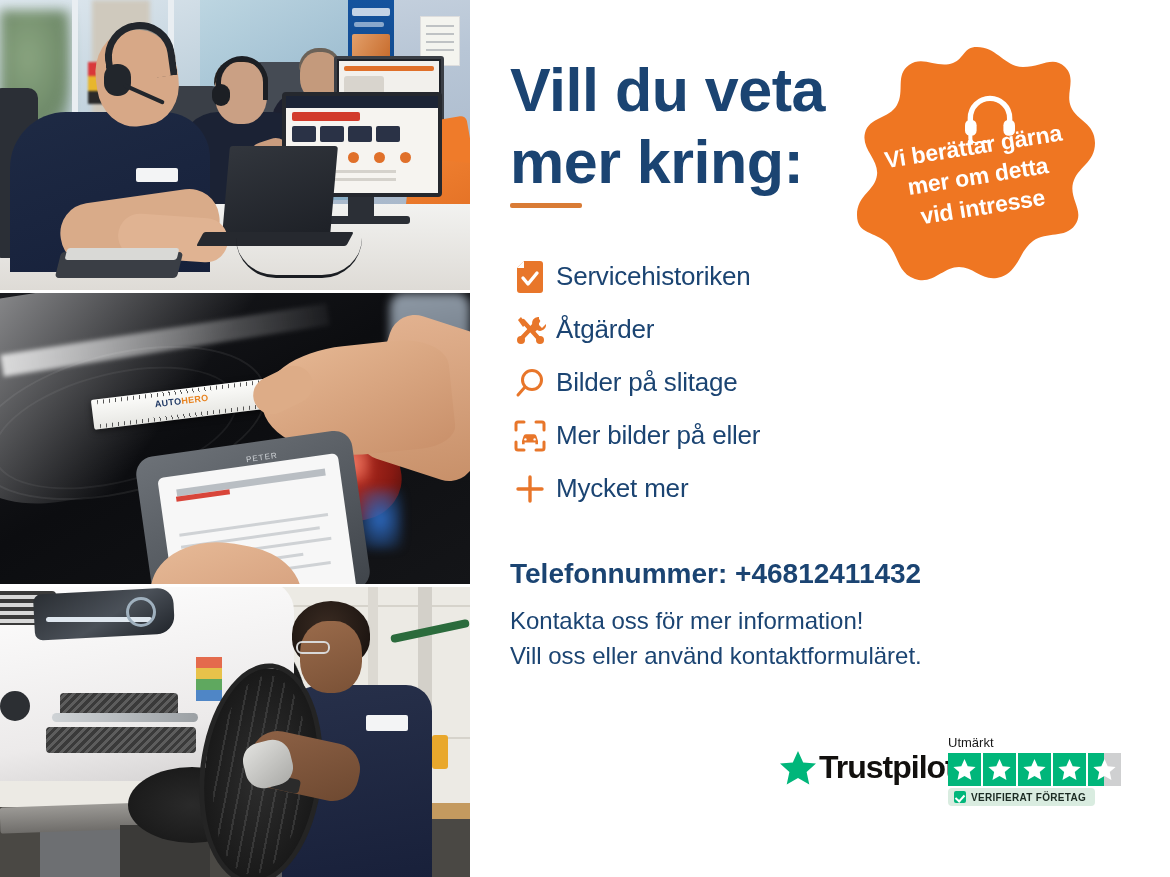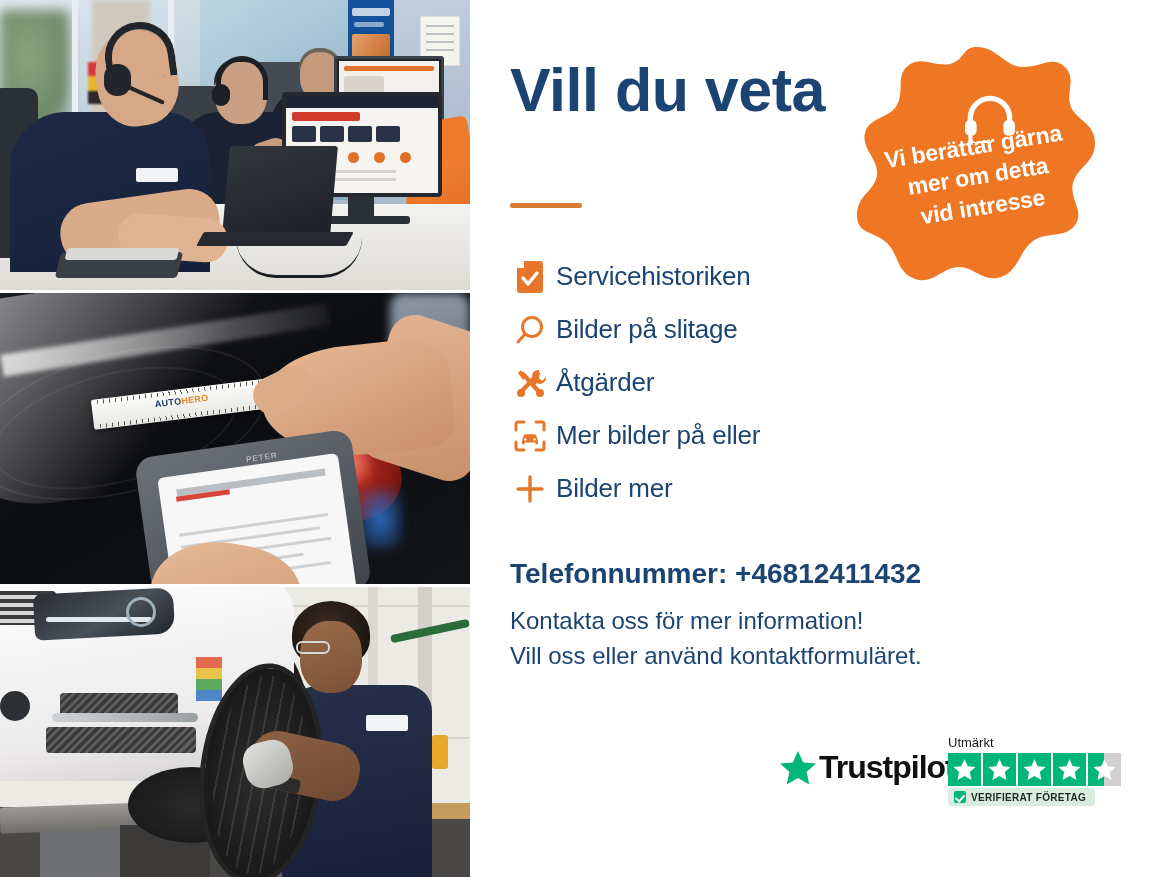--- a/index.html
+++ b/index.html
@@ -407,20 +407,21 @@
       <div class="watch"></div>
       <div class="glove"></div>
     </div>
 
   </div>
 
   <div class="content">
 
     <h1 class="headline">
       <span>Vill du veta</span><br>
+      <span>mer kring:</span>
     </h1>
     <div class="rule"></div>
 
     <div class="badge">
       <svg width="245" height="255" viewBox="0 0 245 255">
         <path fill="#ef7622" d="
           M122 2
           C142 2 150 22 168 22 C186 22 198 10 210 22 C222 34 210 48 216 62
           C222 76 240 78 240 98 C240 118 222 122 218 138 C214 154 230 166 220 180
           C210 194 192 186 178 196 C164 206 164 226 146 232 C128 238 120 222 104 222
@@ -450,42 +451,42 @@
             <path d="M7 0 H23 a3 3 0 0 1 3 3 V29 a3 3 0 0 1 -3 3 H3 a3 3 0 0 1 -3 -3 V7 Z" fill="#e8762a"></path>
             <path d="M7 0 V7 H0 Z" fill="#fff"></path>
             <path d="M6 17 l5 6 l9 -11" fill="none" stroke="#fff" stroke-width="3.4" stroke-linecap="round" stroke-linejoin="round"></path>
           </svg>
         </span>
         <span class="lbl">Servicehistoriken</span>
       </div>
 
       <div class="feat">
         <span class="ic">
-          <svg width="30" height="30" viewBox="0 0 30 30">
-            <circle cx="17" cy="12" r="9.5" fill="none" stroke="#e8762a" stroke-width="3"></circle>
-            <line x1="10" y1="19" x2="3" y2="27" stroke="#e8762a" stroke-width="3" stroke-linecap="round"></line>
-          </svg>
-        </span>
-        <span class="lbl">Bilder på slitage</span>
-      </div>
-
-      <div class="feat">
-        <span class="ic">
           <svg width="32" height="32" viewBox="0 0 32 32">
             <g stroke="#e8762a" stroke-width="4.4" stroke-linecap="round">
               <line x1="6" y1="26" x2="24" y2="7"></line>
               <line x1="26" y1="26" x2="9" y2="7"></line>
             </g>
             <path d="M25 3 a6 6 0 0 0 -6 9 l-3 3 4 4 3 -3 a6 6 0 0 0 9 -6 l-4 4 -3 -3 z" fill="#e8762a"></path>
             <path d="M7 3 l-3 3 5 7 3 -3 z" fill="#e8762a"></path>
             <circle cx="7" cy="26" r="4" fill="#e8762a"></circle>
             <circle cx="26" cy="26" r="4" fill="#e8762a"></circle>
           </svg>
         </span>
         <span class="lbl">Åtgärder</span>
+      </div>
+
+      <div class="feat">
+        <span class="ic">
+          <svg width="30" height="30" viewBox="0 0 30 30">
+            <circle cx="17" cy="12" r="9.5" fill="none" stroke="#e8762a" stroke-width="3"></circle>
+            <line x1="10" y1="19" x2="3" y2="27" stroke="#e8762a" stroke-width="3" stroke-linecap="round"></line>
+          </svg>
+        </span>
+        <span class="lbl">Bilder på slitage</span>
       </div>
 
       <div class="feat">
         <span class="ic">
           <svg width="32" height="32" viewBox="0 0 32 32">
             <g fill="none" stroke="#e8762a" stroke-width="3" stroke-linecap="round">
               <path d="M2 10 V4 a2 2 0 0 1 2 -2 h6"></path>
               <path d="M22 2 h6 a2 2 0 0 1 2 2 v6"></path>
               <path d="M30 22 v6 a2 2 0 0 1 -2 2 h-6"></path>
               <path d="M10 30 H4 a2 2 0 0 1 -2 -2 v-6"></path>
@@ -500,21 +501,21 @@
 
       <div class="feat">
         <span class="ic">
           <svg width="30" height="30" viewBox="0 0 30 30">
             <g stroke="#e8762a" stroke-width="3.4" stroke-linecap="round">
               <line x1="15" y1="3" x2="15" y2="27"></line>
               <line x1="3" y1="15" x2="27" y2="15"></line>
             </g>
           </svg>
         </span>
-        <span class="lbl">Bilder mer</span>
+        <span class="lbl">Mycket mer</span>
       </div>
 
     </div>
 
     <div class="phone">
       <span>Telefonnummer:</span>
       <span>+46812411432</span>
     </div>
     <div class="ctext">
       <span>Kontakta oss för mer information!</span><br>

